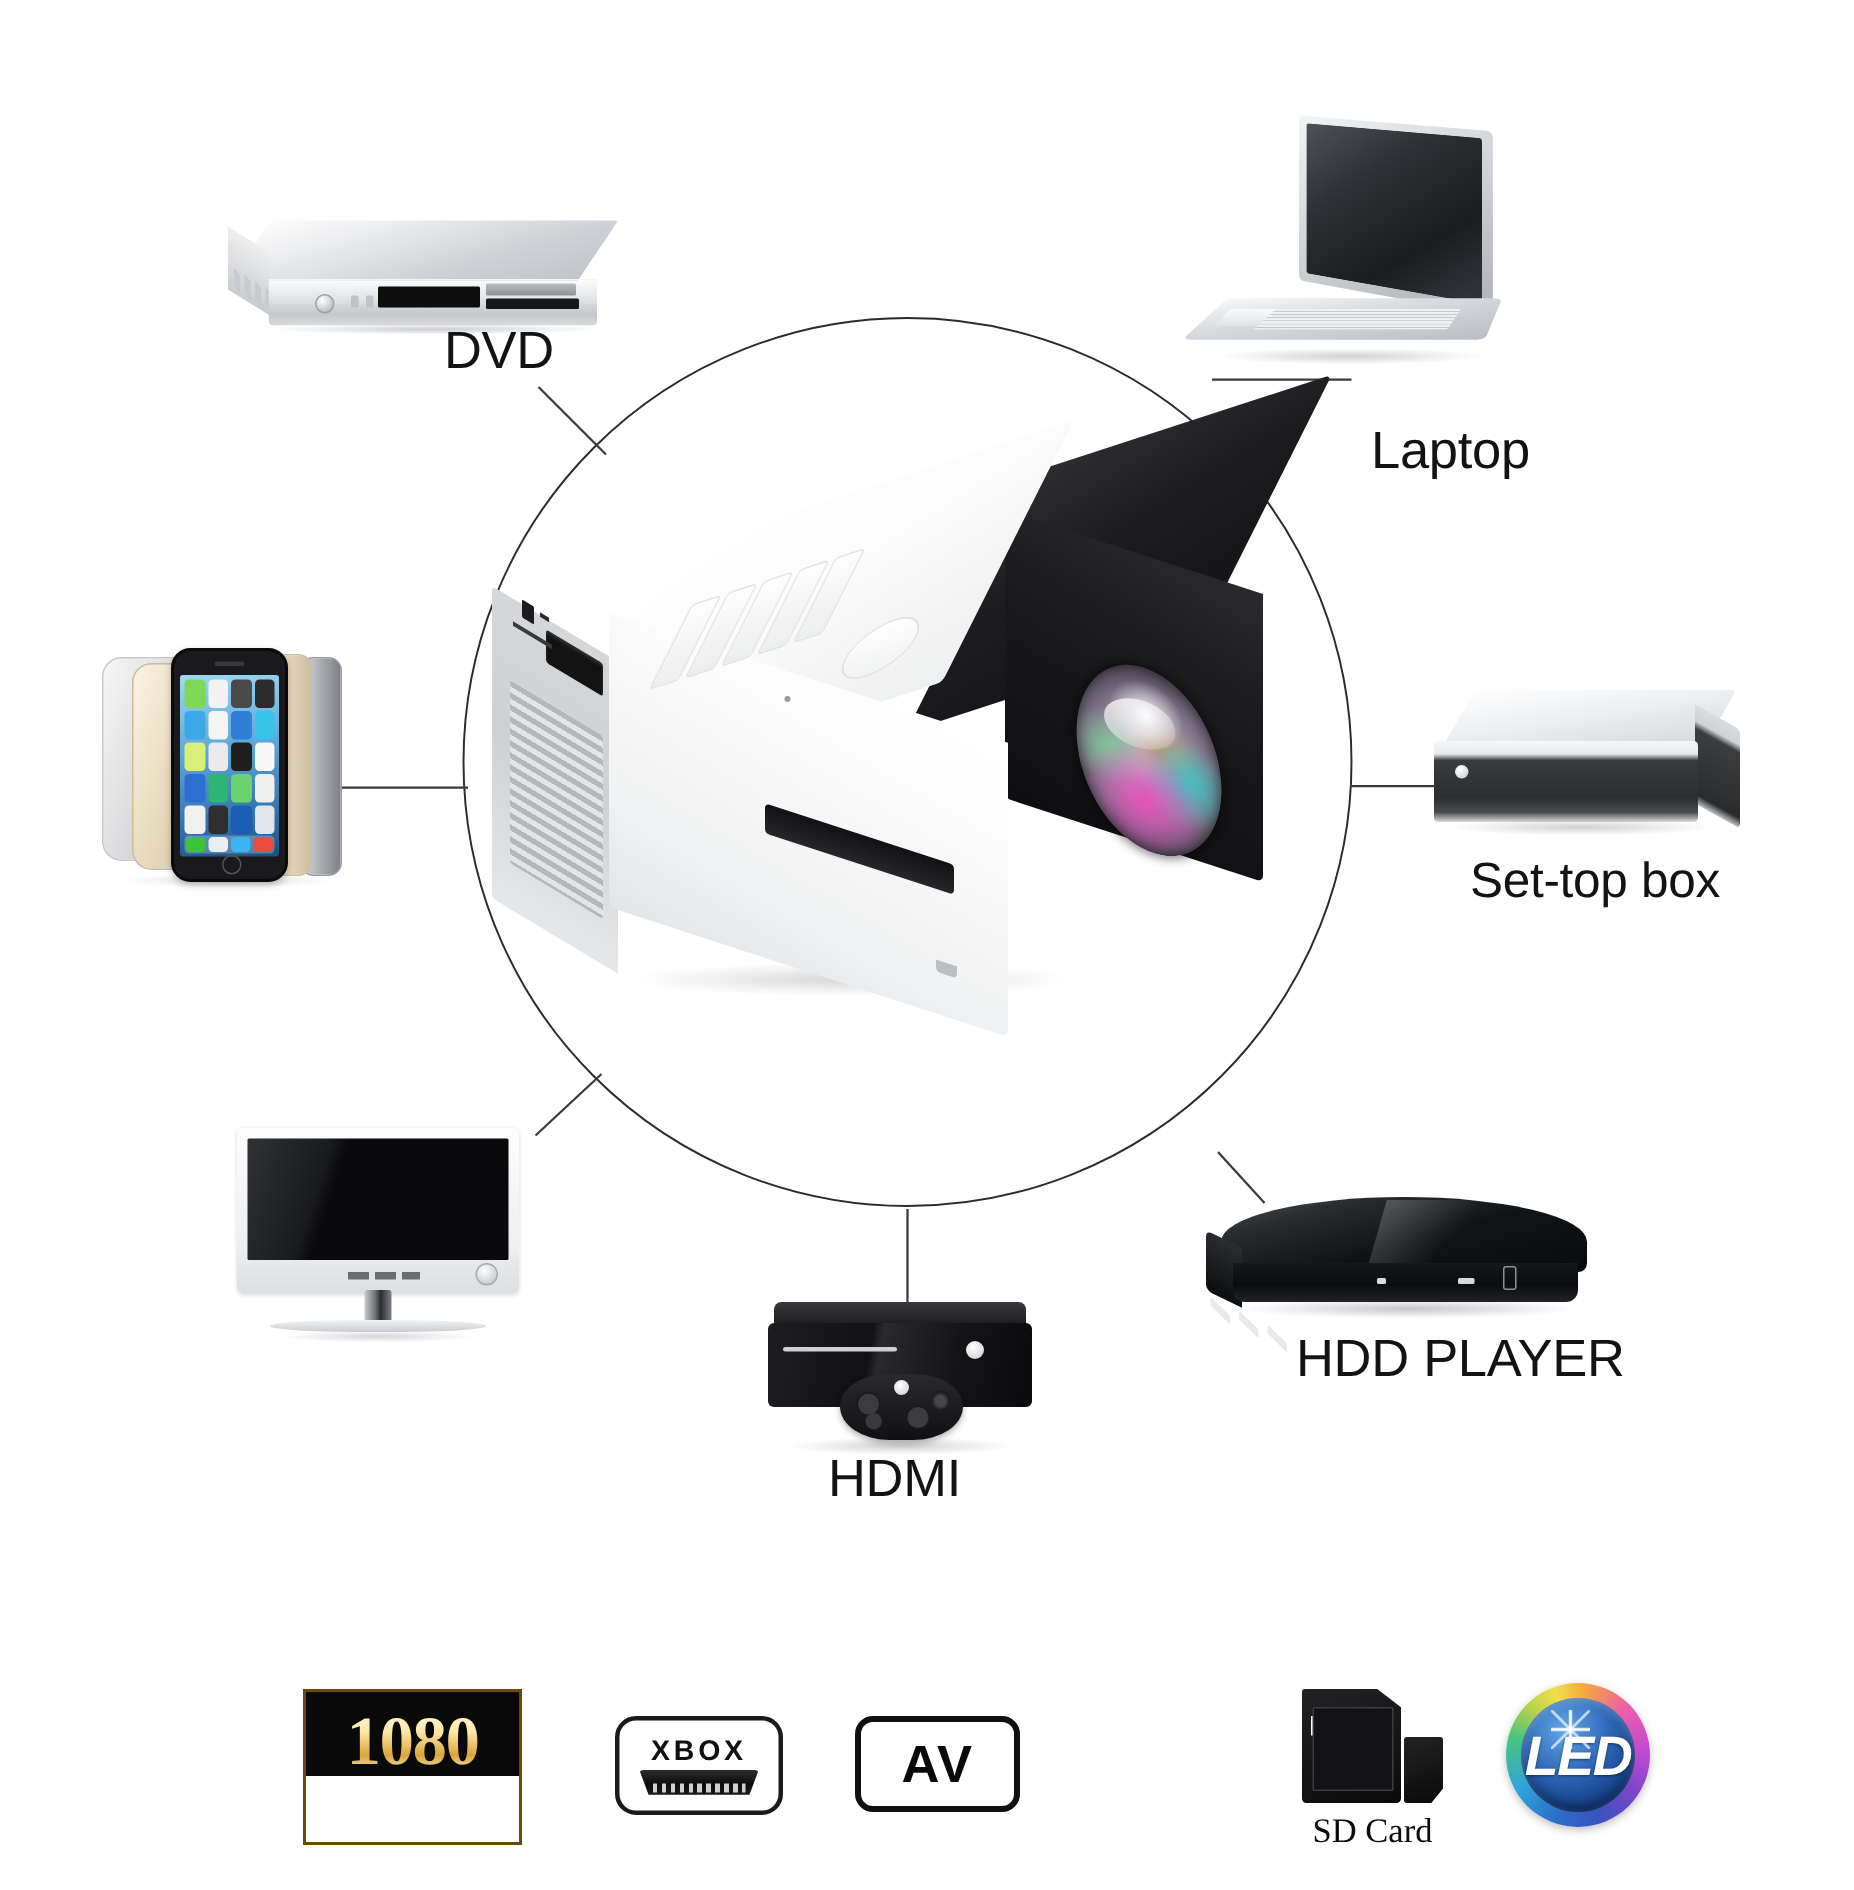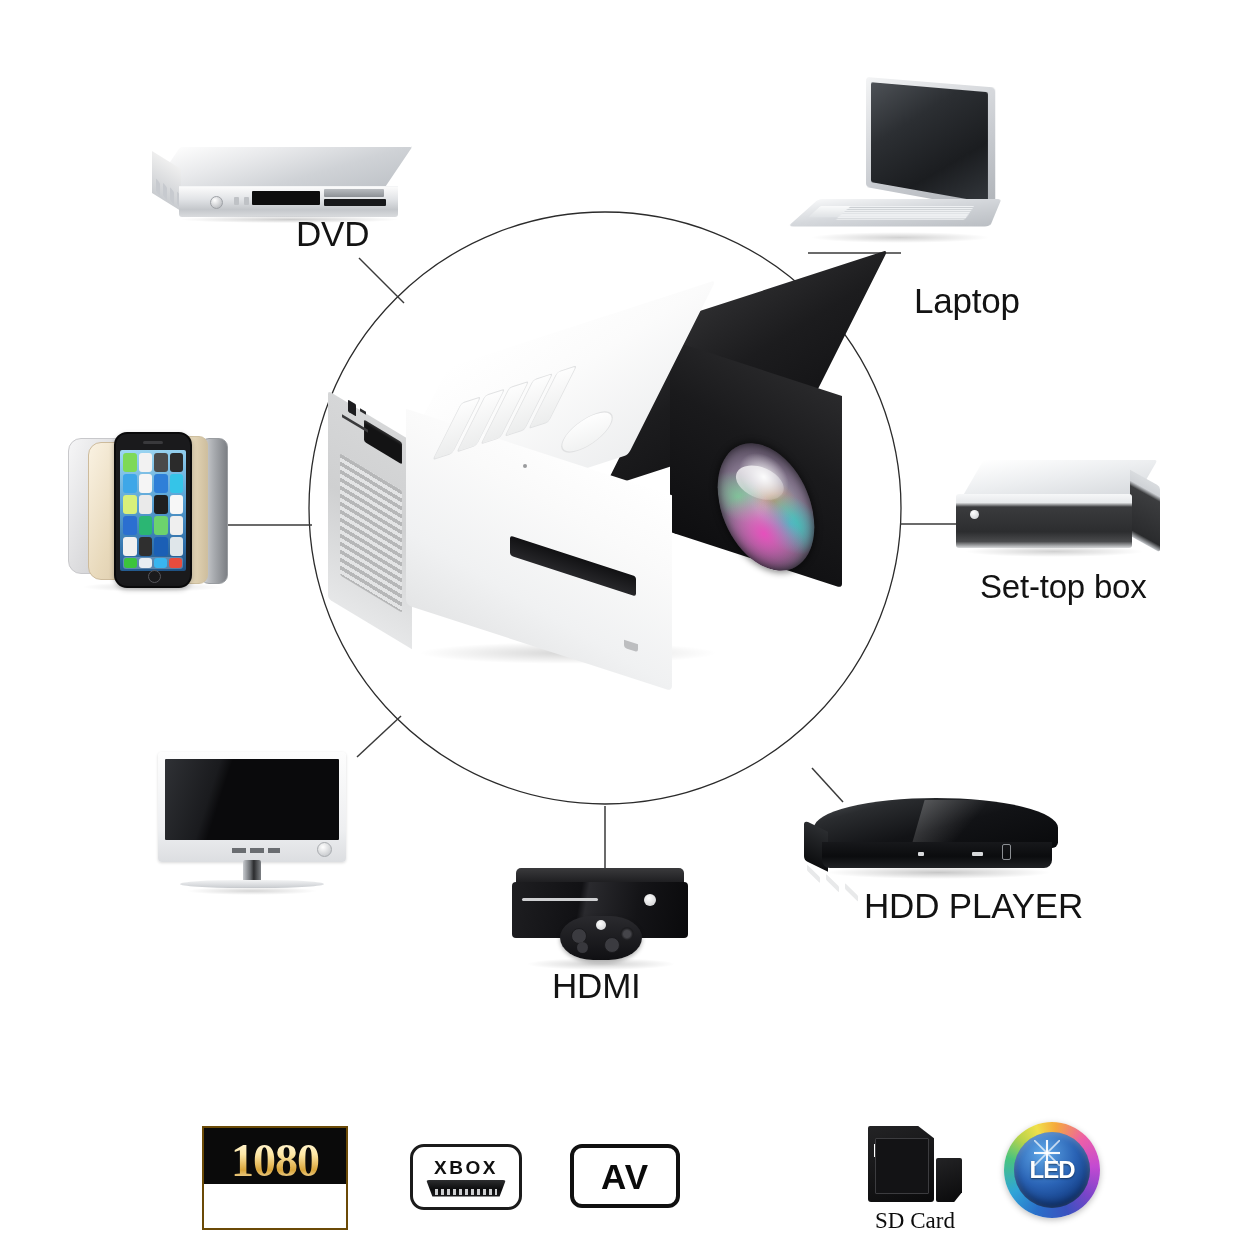--- a/index.html
+++ b/index.html
@@ -445,22 +445,22 @@
       #7a45c9 285deg,#3a52bf 320deg,#2a6fc9 360deg);
     box-shadow:0 2px 6px rgba(0,0,0,.25);
   }
   .lg-led .inner{
     position:absolute;left:10px;top:10px;right:10px;bottom:10px;border-radius:50%;
     background:radial-gradient(circle at 38% 28%,#5fa8e8 0%,#2a63b5 45%,#123a80 78%,#0a2450 100%);
     box-shadow:inset 0 2px 6px rgba(255,255,255,.28), inset 0 -4px 8px rgba(0,0,0,.4);
     display:flex;align-items:center;justify-content:center;
   }
   .lg-led .txt{
-    font-family:"Liberation Sans", sans-serif;font-weight:700;
-    font-size:24px;color:#ffffff;letter-spacing:-1px;line-height:1;
+    font-family:"Liberation Sans", sans-serif;font-style:italic;font-weight:700;
+    font-size:37px;color:#ffffff;letter-spacing:-1px;line-height:1;
     text-shadow:0 1px 2px rgba(0,0,0,.5);
   }
   .lg-led .spark{
     position:absolute;left:30px;top:18px;width:26px;height:26px;
     background:
       linear-gradient(0deg,transparent 44%,rgba(255,255,255,.95) 48%,rgba(255,255,255,.95) 52%,transparent 56%),
       linear-gradient(90deg,transparent 44%,rgba(255,255,255,.95) 48%,rgba(255,255,255,.95) 52%,transparent 56%),
       linear-gradient(45deg,transparent 46%,rgba(255,255,255,.7) 49%,rgba(255,255,255,.7) 51%,transparent 54%),
       linear-gradient(-45deg,transparent 46%,rgba(255,255,255,.7) 49%,rgba(255,255,255,.7) 51%,transparent 54%);
   }

